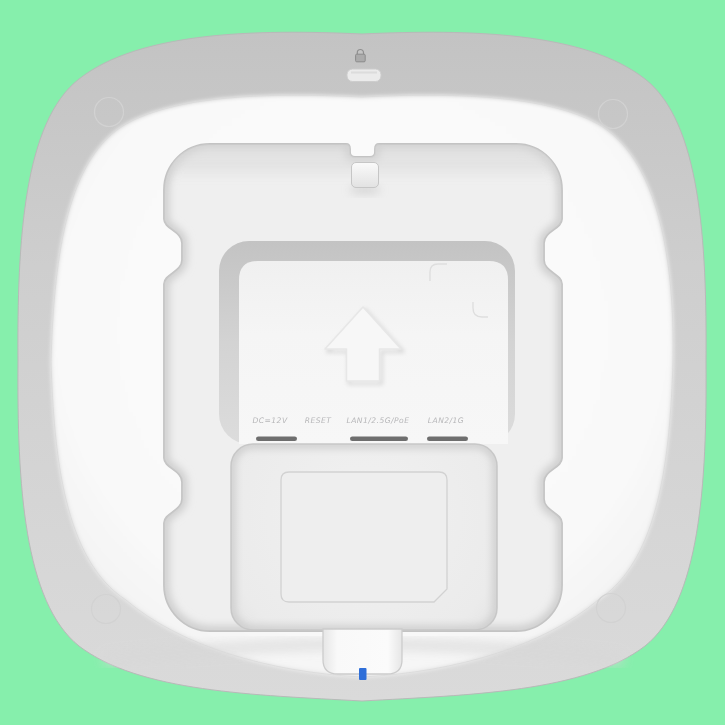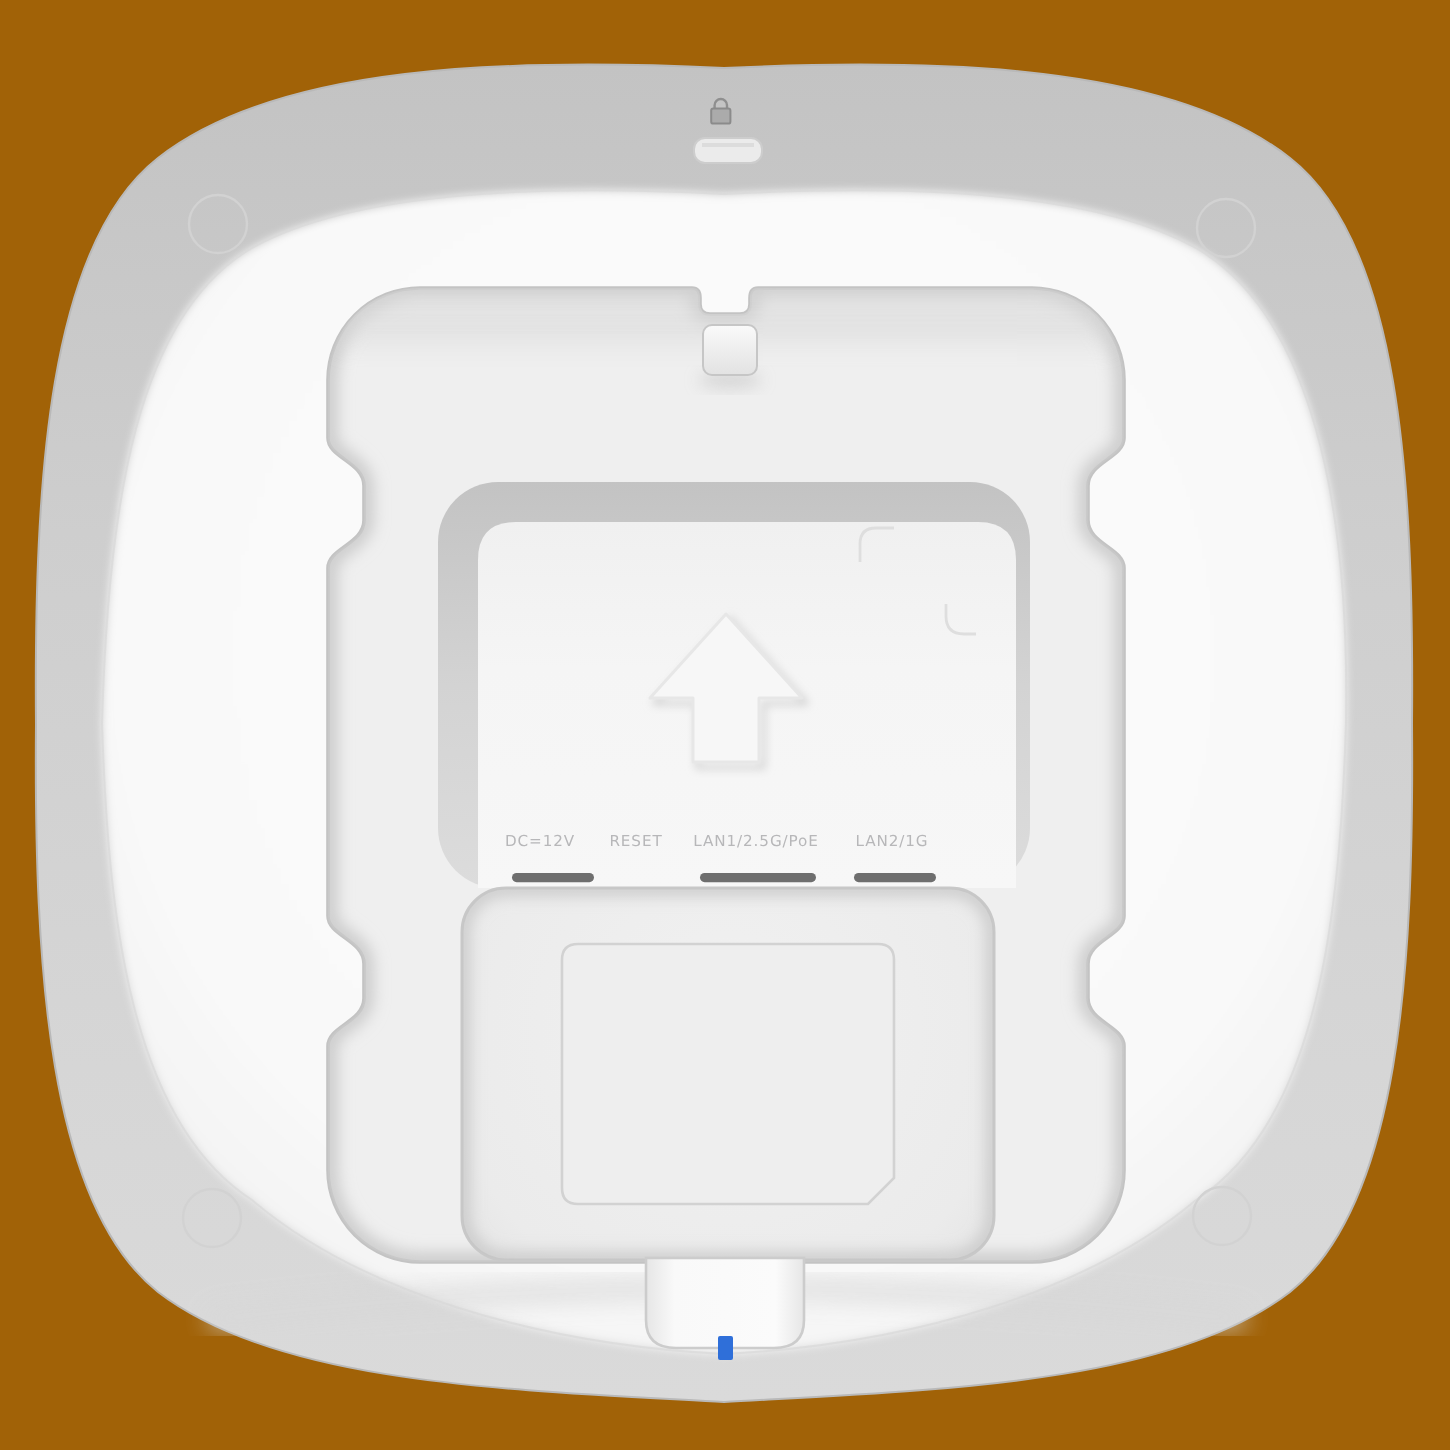--- a/index.html
+++ b/index.html
@@ -1,21 +1,22 @@
 <!DOCTYPE html>
 <html><head>
 <meta charset="utf-8">
 <style>
   html, body { margin: 0; padding: 0; background: #ffffff; }
   .stage {
     width: 725px; height: 725px;
     position: relative;
-    background: #a16207;
+    background: #86efac;
     font-family: "DejaVu Sans", sans-serif;
     overflow: hidden;
+    font-style: italic;
   }
   svg { display: block; }
   text.port-label {
     font-family: "DejaVu Sans", sans-serif;
     font-size: 7.6px;
     letter-spacing: 0.45px;
     fill: #b7b7b9;
     font-weight: 500;
   }
 </style>

